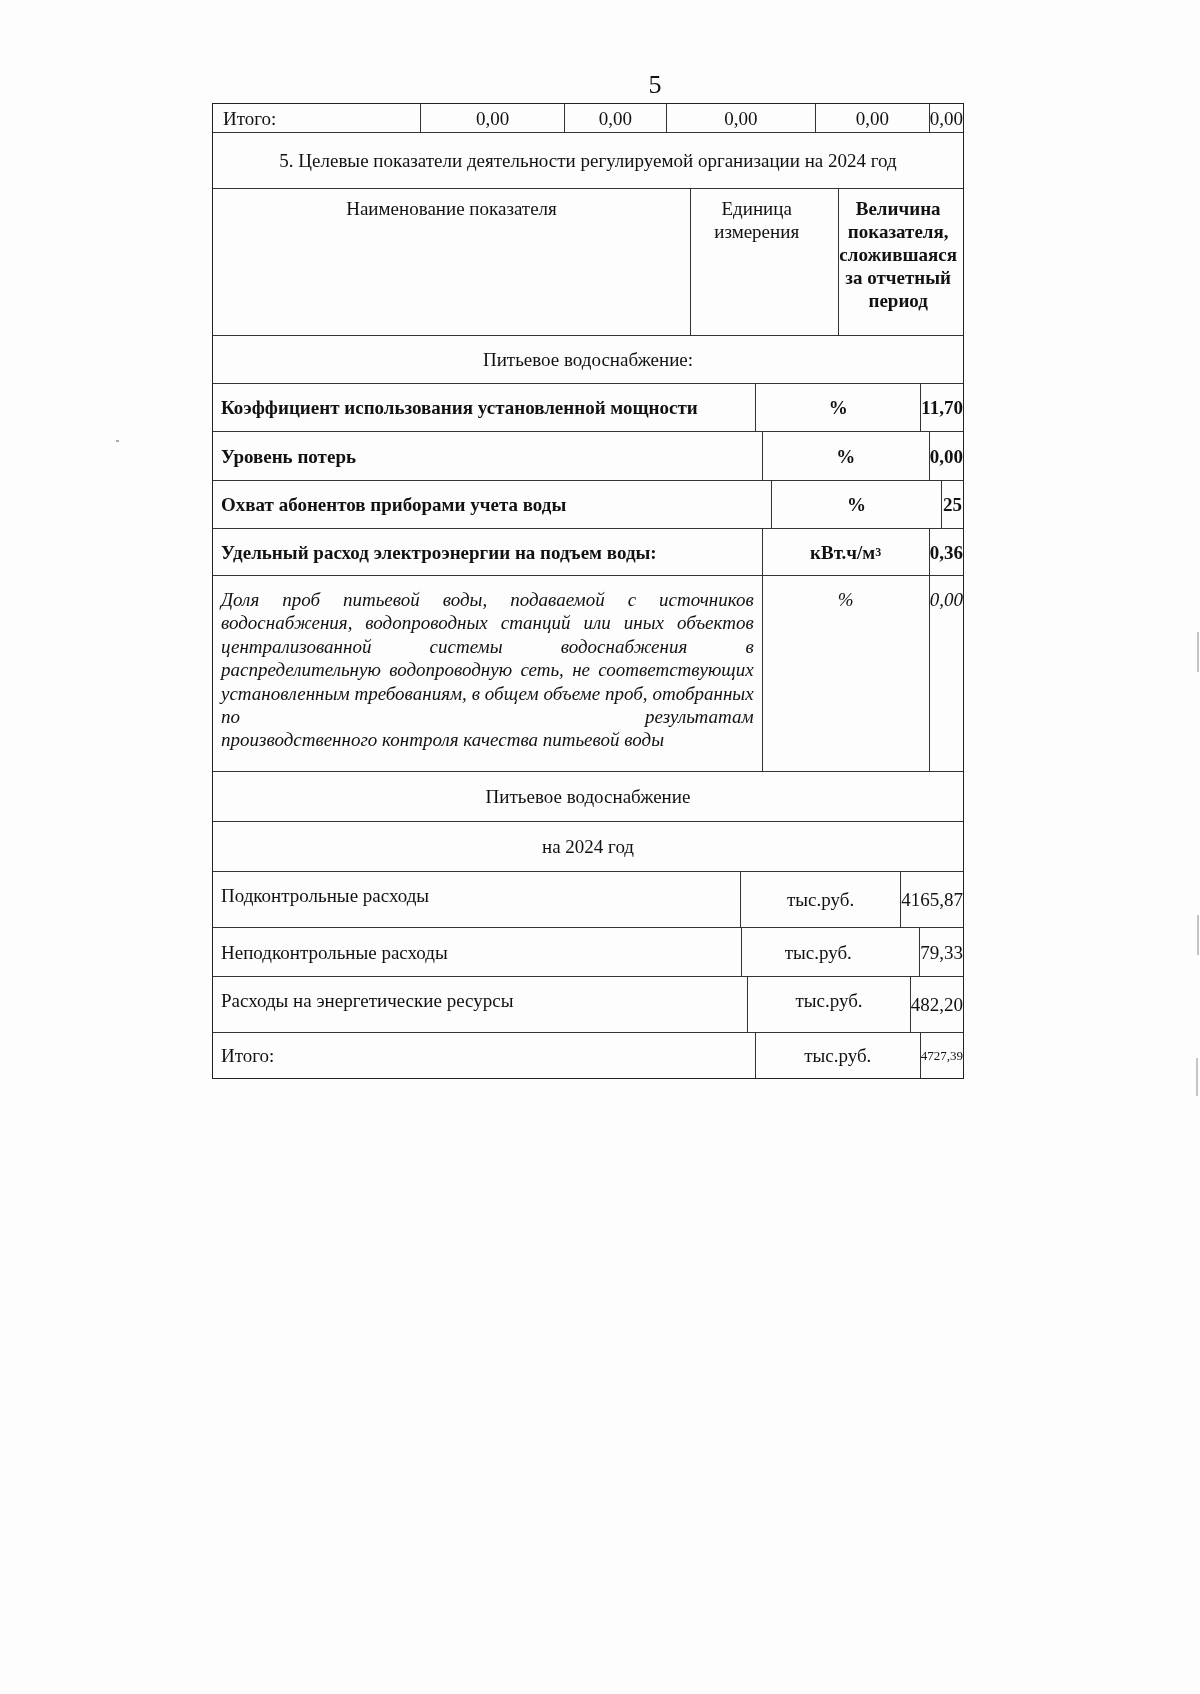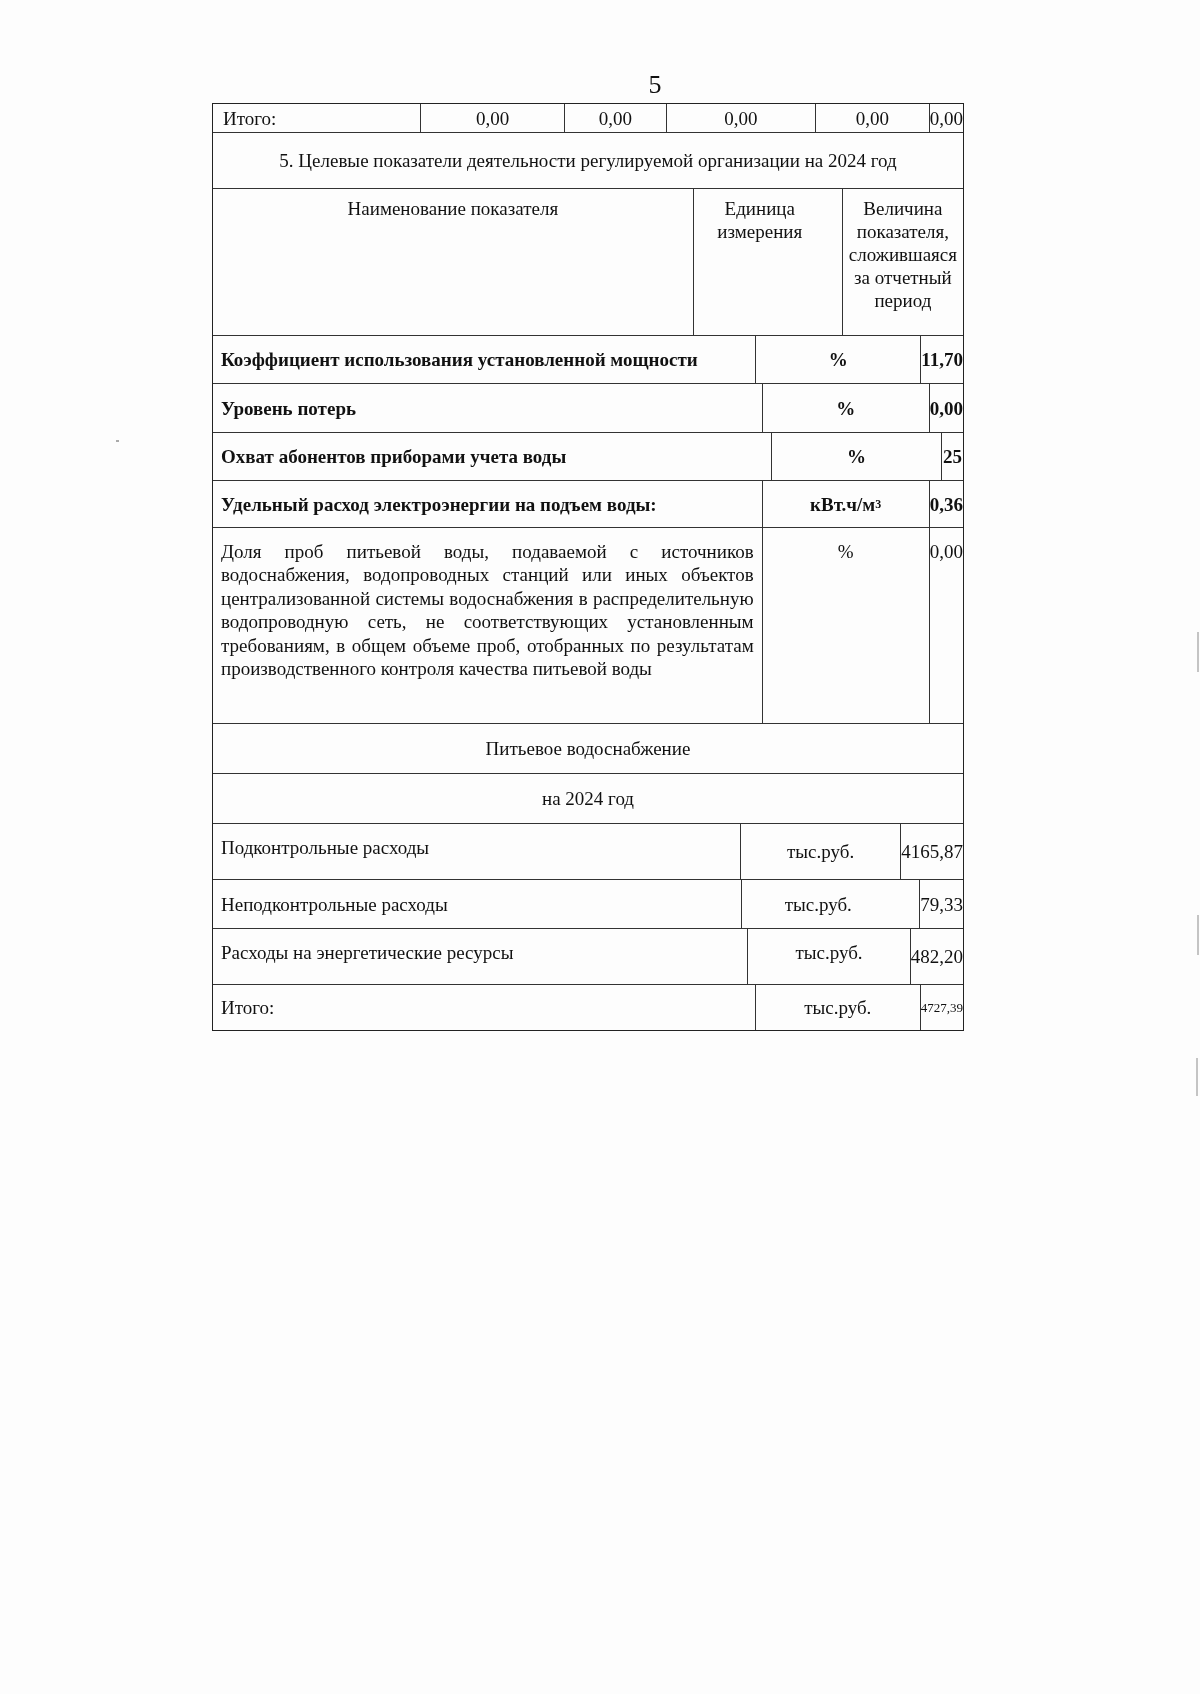--- a/index.html
+++ b/index.html
@@ -29,21 +29,21 @@
   .r-section { height: 56px; align-items: center; }
   .r-head { height: 147px; }
   .c-name { width: 558px; padding: 0 8px 0 8px; }
   .c-unit { width: 170px; }
   .c-val { flex: 1; }
   .r-head .cell { padding-top: 8px; text-align: center; }
   .r-sub { height: 48px; }
   .r-ind { height: 48px; }
   .r-ind .cell { display: flex; align-items: center; font-weight: bold; }
   .r-ind .c-unit, .r-ind .c-val { justify-content: center; }
-  .r-tall { height: 196px; }
+  .r-tall { height: 196px; font-style: italic; }
   .r-tall .cell { padding-top: 12px; }
   .r-tall .c-name { text-align: justify; text-align-last: justify; line-height: 23.4px; }
   .r-tall .c-name .last { text-align-last: left; display: block; }
   .r-tall .c-unit, .r-tall .c-val { text-align: center; }
   .r-mid { height: 50px; }
   .r-exp { height: 56px; }
   .r-exp .cell { display: flex; align-items: center; }
   .r-exp .c-unit, .r-exp .c-val { justify-content: center; }
   .r-exp2 { height: 49px; gap: 25px; }
   .r-exp2 .cell { display: flex; align-items: center; }
@@ -72,23 +72,26 @@
     <div class="cell c5">0,00</div>
   </div>
 
   <div class="row r-section">
     <div class="cell full">5. Целевые показатели деятельности регулируемой организации на 2024 год</div>
   </div>
 
   <div class="row r-head">
     <div class="cell c-name">Наименование показателя</div>
     <div class="cell c-unit" style="padding-left:4px;padding-right:20px;"><span>Единица измерения</span></div>
-    <div class="cell c-val" style="padding-left:6px;padding-right:6px;"><span>Величина показателя, сложившаяся за отчетный период</span></div>
+    <div class="cell c-val" style="padding-left:0;padding-right:6px;font-weight:bold;"><span>Величина показателя, сложившаяся за отчетный период</span></div>
   </div>
 
+  <div class="row r-sub">
+    <div class="cell full">Питьевое водоснабжение:</div>
+  </div>
 
   <div class="row r-ind">
     <div class="cell c-name">Коэффициент использования установленной мощности</div>
     <div class="cell c-unit">%</div>
     <div class="cell c-val">11,70</div>
   </div>
   <div class="row r-ind" style="height:49px">
     <div class="cell c-name">Уровень потерь</div>
     <div class="cell c-unit">%</div>
     <div class="cell c-val">0,00</div>

